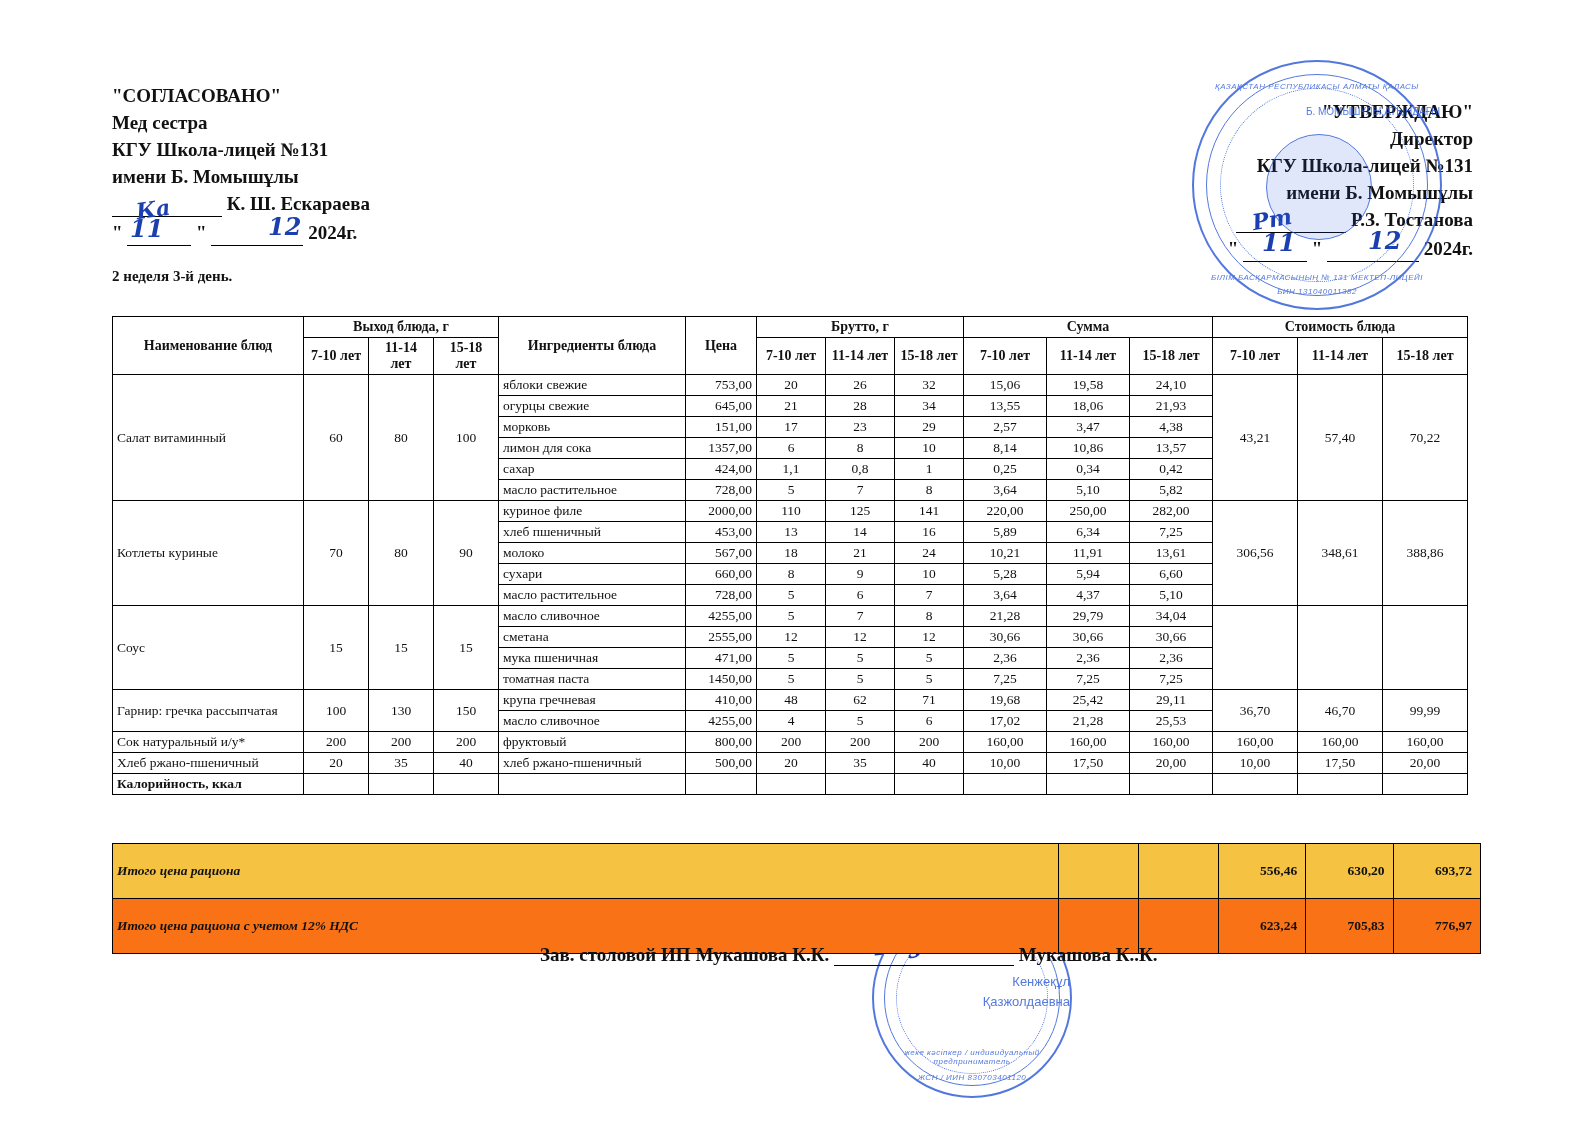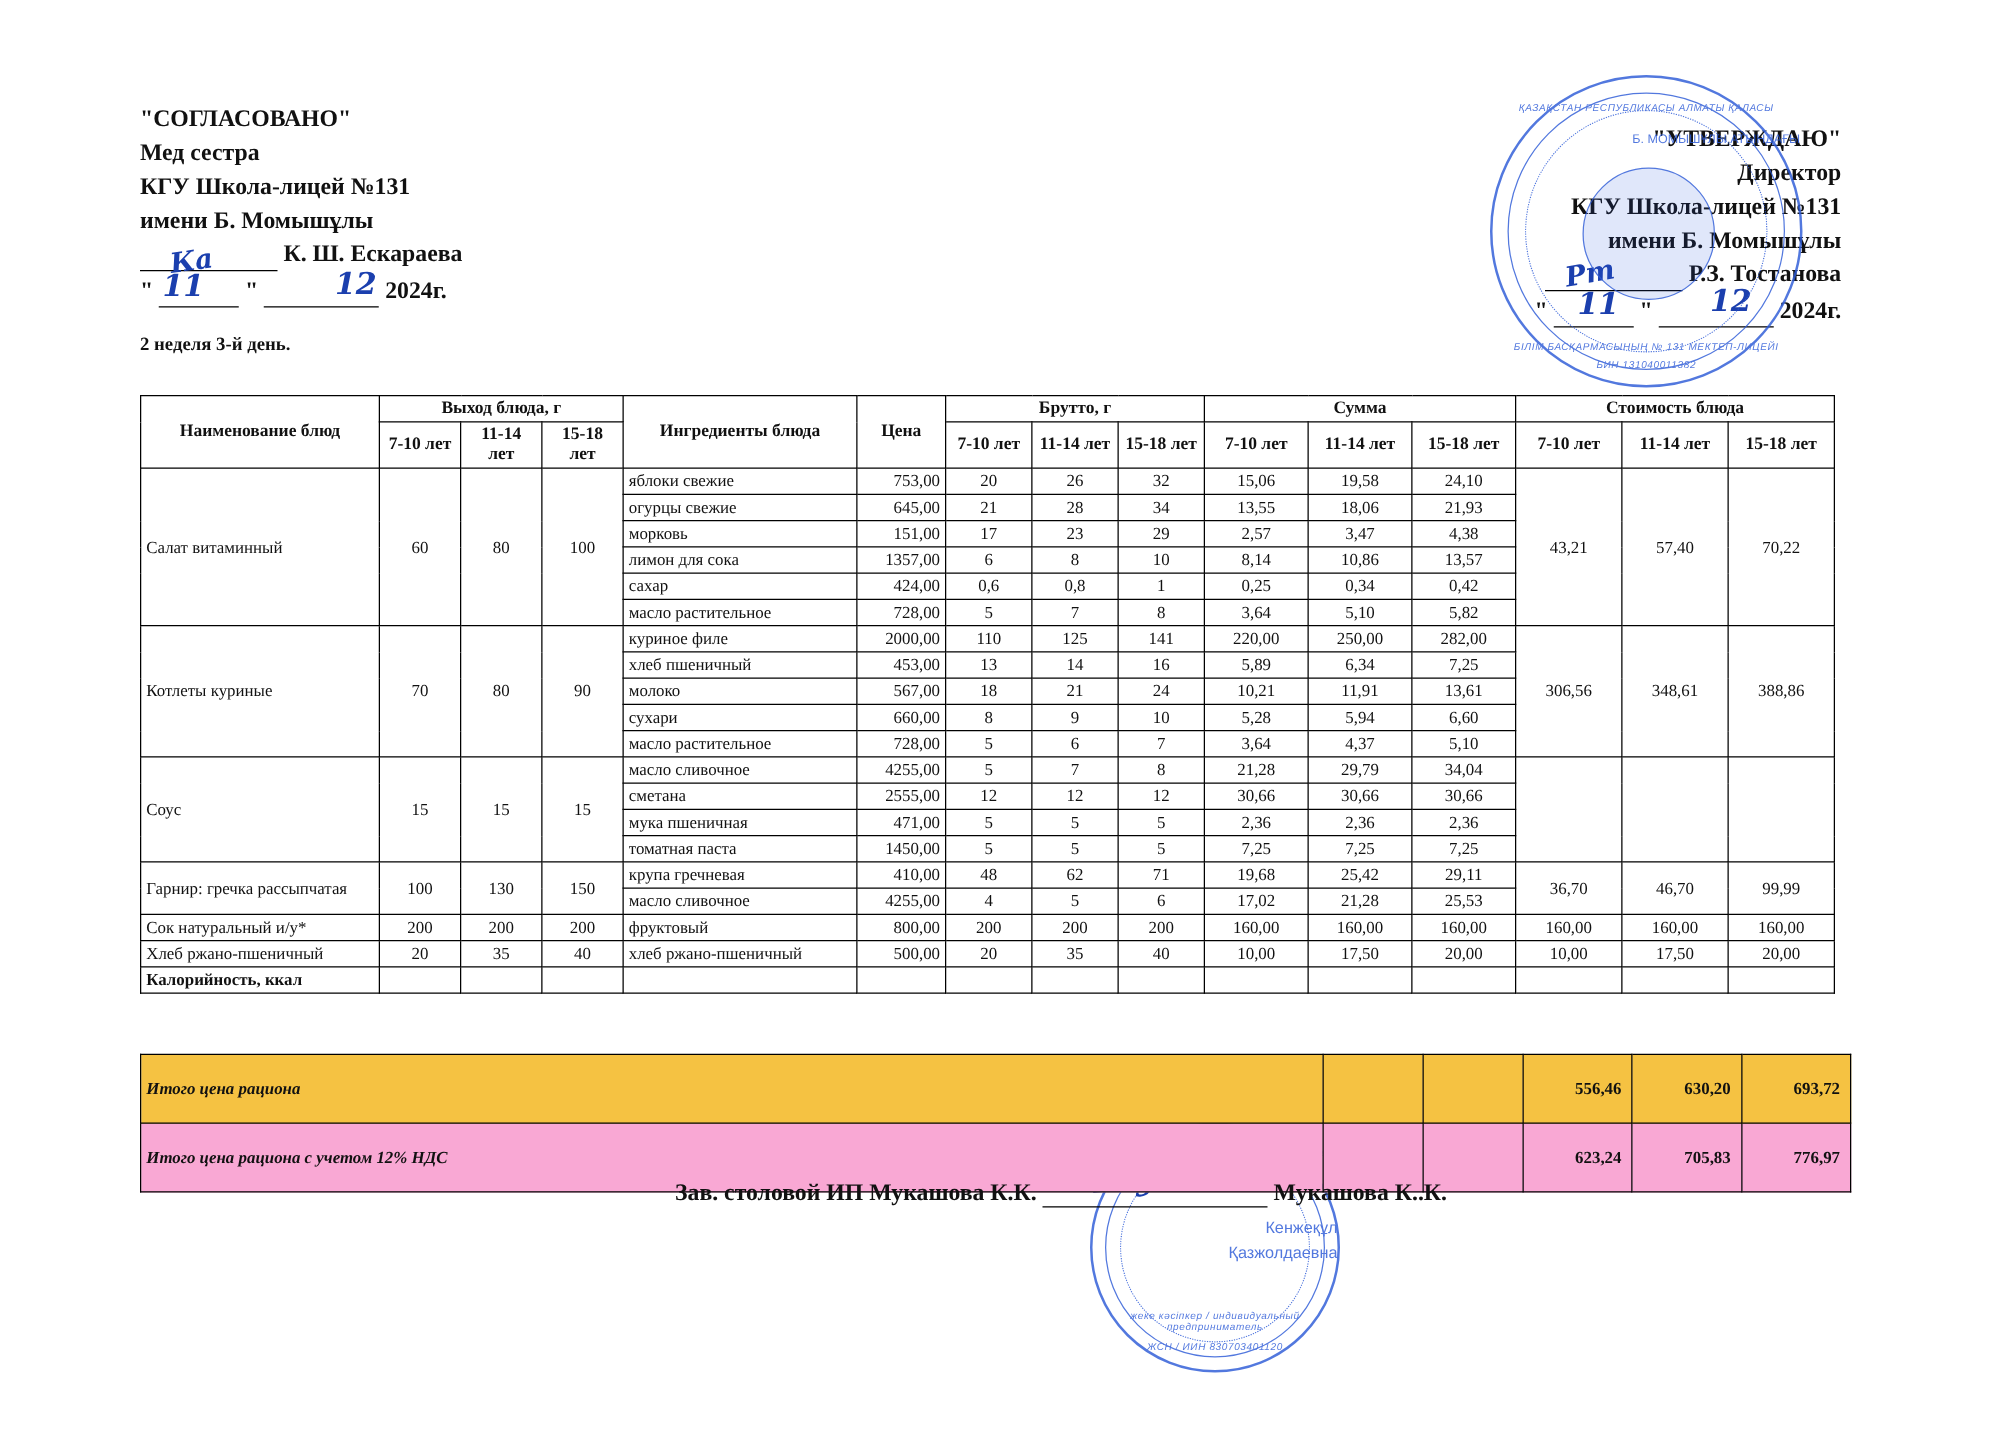--- a/index.html
+++ b/index.html
@@ -171,21 +171,21 @@
     font-style: italic;
     font-weight: bold;
     text-align: left;
   }
   .totals .val {
     text-align: right;
     font-weight: bold;
     padding-right: 8px;
   }
   .row-gold td { background: #f5c242; }
-  .row-peach td { background: #f9a8d4; }
+  .row-peach td { background: #f97316; }
 
   
   .footer {
     position: absolute;
     left: 540px;
     top: 944px;
     font-size: 19px;
     font-weight: bold;
     white-space: nowrap;
   }
@@ -331,21 +331,21 @@
         <td class="num">6</td>
         <td class="num">8</td>
         <td class="num">10</td>
         <td class="num">8,14</td>
         <td class="num">10,86</td>
         <td class="num">13,57</td>
       </tr>
       <tr>
         <td class="ing">сахар</td>
         <td class="price">424,00</td>
-        <td class="num">0,6</td>
+        <td class="num">1,1</td>
         <td class="num">0,8</td>
         <td class="num">1</td>
         <td class="num">0,25</td>
         <td class="num">0,34</td>
         <td class="num">0,42</td>
       </tr>
       <tr>
         <td class="ing">масло растительное</td>
         <td class="price">728,00</td>
         <td class="num">5</td>

